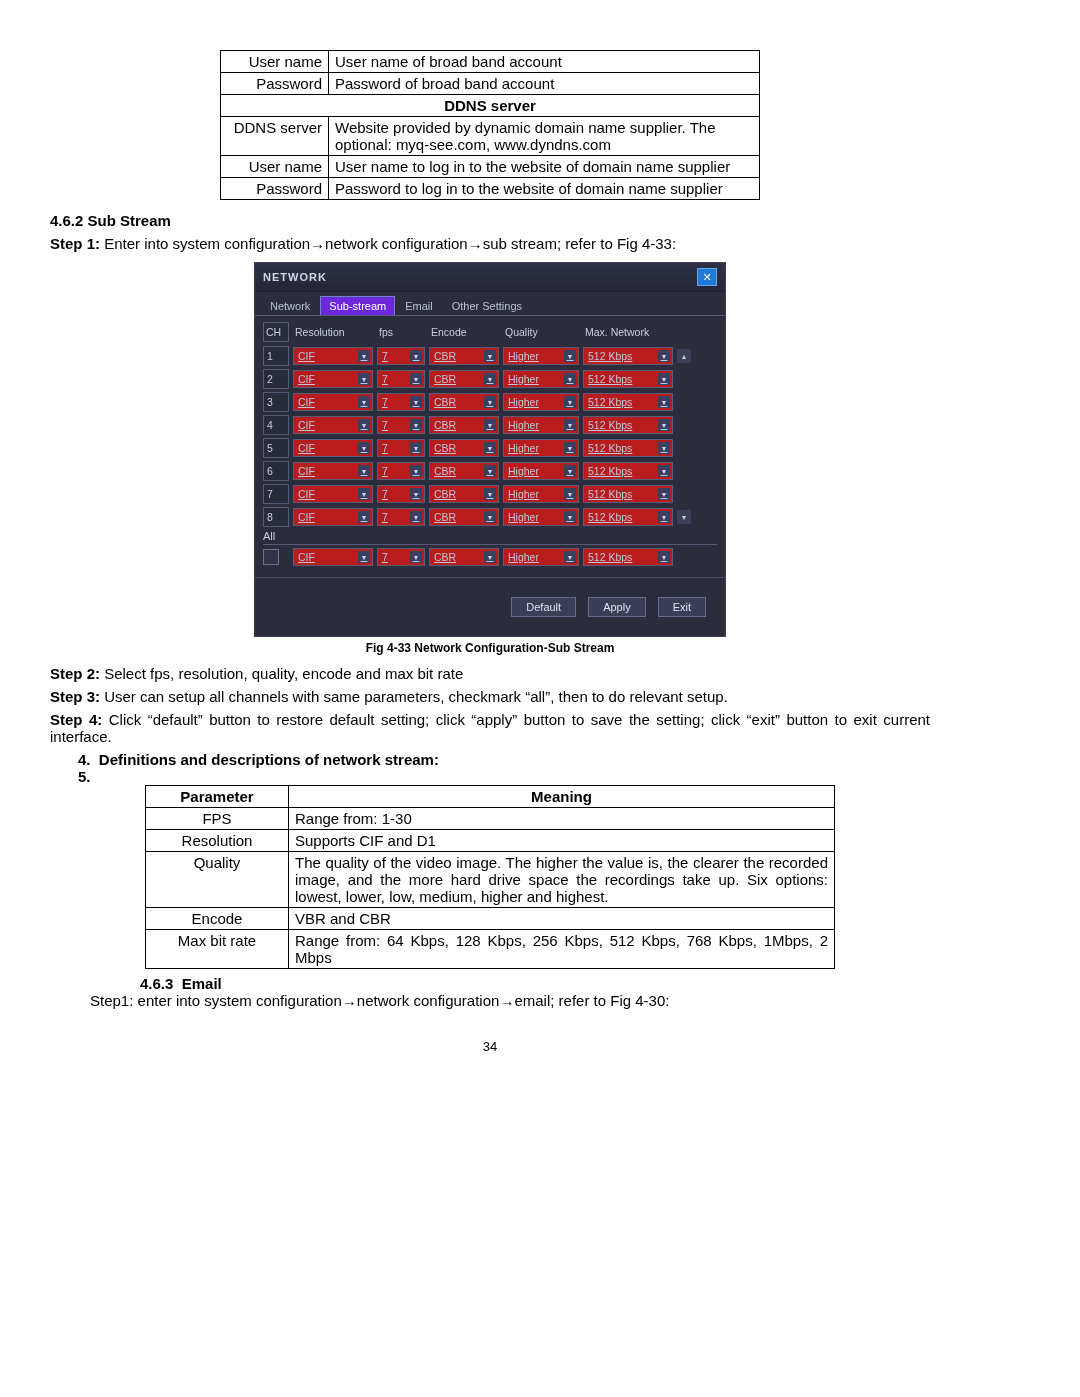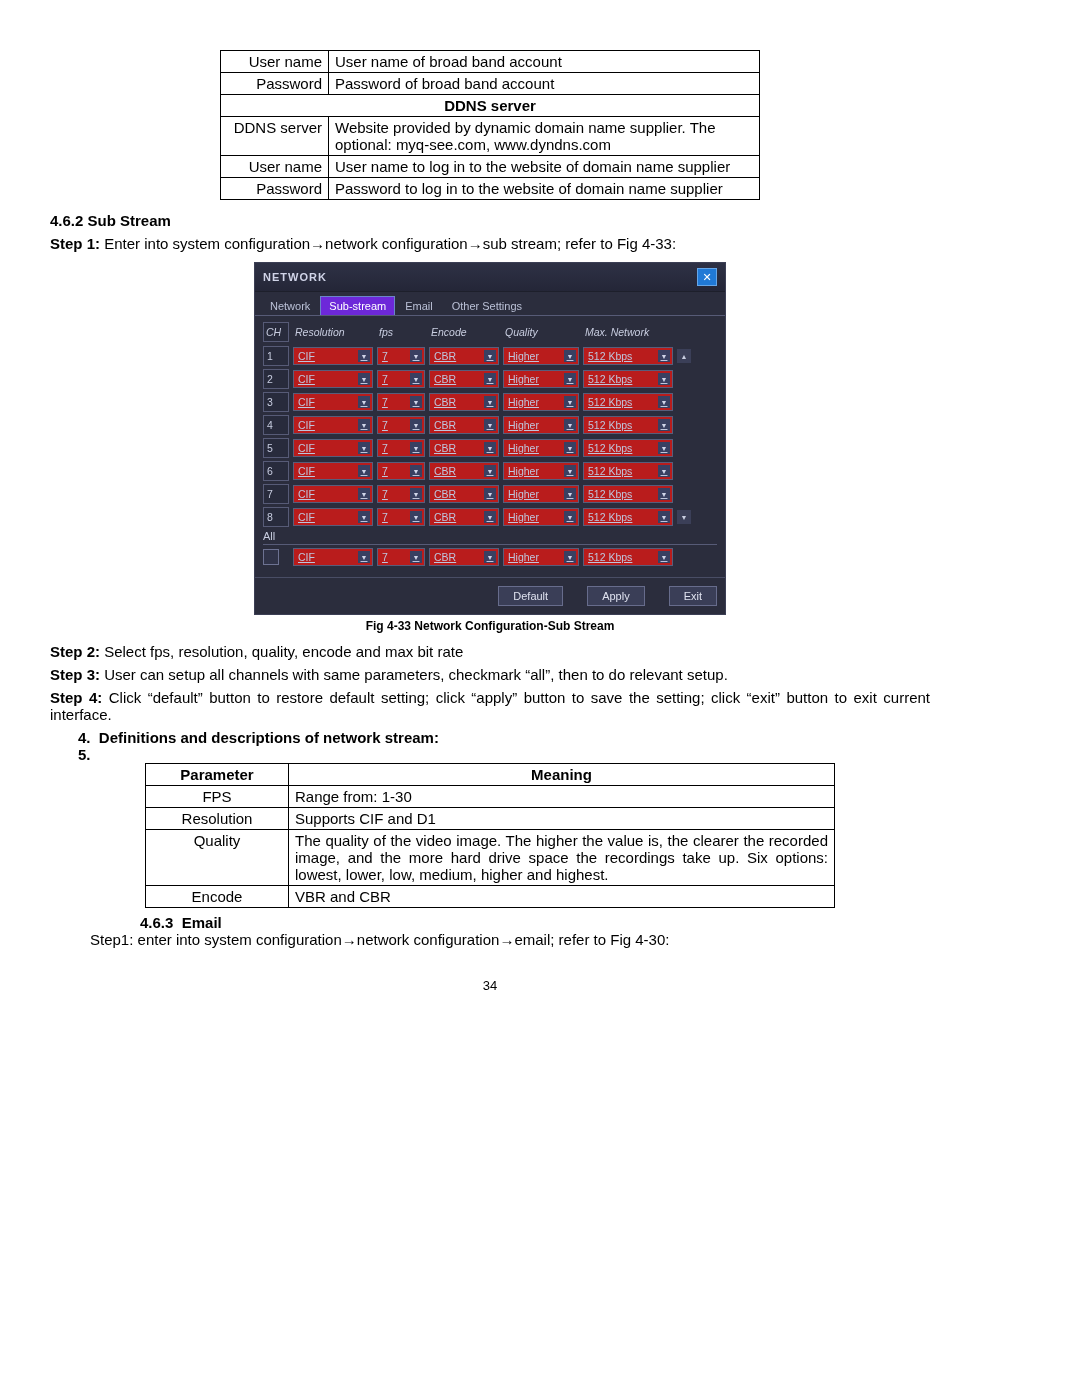--- a/index.html
+++ b/index.html
@@ -83,21 +83,21 @@
   }
   .ui-body { padding: 6px 8px 8px; }
   .grid-head, .grid-row {
     display: grid;
     grid-template-columns: 26px 80px 48px 70px 76px 90px 24px;
     gap: 4px;
     align-items: center;
     font-size: 10.5px;
     margin-bottom: 3px;
   }
-  .grid-head { color:#c8cde0; margin-bottom:4px;font-style:italic; }
+  .grid-head { color:#c8cde0; margin-bottom:4px; }
   .grid-head > div { padding-left:2px; }
   .ch-cell {
     border:1px solid #575b77;
     background:#282b3c;
     padding:1px 3px;
     height:16px;
     display:flex; align-items:center;
   }
   .ui-select {
     display:flex; align-items:center; justify-content:space-between;
@@ -109,21 +109,21 @@
   .ui-select .arrow {
     width:12px; height:12px; background:#394062;
     display:flex; align-items:center; justify-content:center; font-size:7px; color:#d0d4e8;
   }
   .scroll-btn { width:14px; height:14px; background:#3b3f58; font-size:7px; display:flex; align-items:center; justify-content:center; }
   .all-row { margin-top:2px; border-top:1px solid #575b77; padding-top:3px;}
   .checkbox-stub {
     width:14px; height:14px; border:1px solid #6d7292; background:#303348;
   }
   .ui-buttons {
-    display:flex; justify-content:flex-end; gap:24px; padding:8px;
+    display:flex; justify-content:flex-end; gap:12px; padding:19px;
     border-top:1px solid #494d65;
   }
   .ui-btn {
     padding:3px 14px; background:#3a3e57; color:#dfe2ef;
     border:1px solid #676c8c; font-size:11px;
   }
   .caption { font-weight:bold; text-align:center; font-size:12px; margin:4px 0 10px;}
 
   table.param-table { width: 690px; border-collapse: collapse; margin: 0 auto; }
   table.param-table th, table.param-table td { border:1px solid black; padding:2px 6px; vertical-align:top; }
@@ -442,20 +442,24 @@
         <td class="justify">Supports CIF and D1</td>
       </tr>
       <tr>
         <td class="col1">Quality</td>
         <td class="justify">The quality of the video image. The higher the value is, the clearer the recorded image, and the more hard drive space the recordings take up. Six options: lowest, lower, low, medium, higher and highest.</td>
       </tr>
       <tr>
         <td class="col1">Encode</td>
         <td class="justify">VBR and CBR</td>
       </tr>
+      <tr>
+        <td class="col1">Max bit rate</td>
+        <td class="justify">Range from: 64 Kbps, 128 Kbps, 256 Kbps, 512 Kbps, 768 Kbps, 1Mbps, 2 Mbps</td>
+      </tr>
     </tbody>
 </table>
 
 <div style="margin-left:90px; margin-top:6px;">
   <b>4.6.3</b>&nbsp;&nbsp;<b>Email</b>
 </div>
 <div style="margin-left:40px;">Step1: enter into system configuration→network configuration→email; refer to Fig 4-30:</div>
 
 <div class="page-num">34</div>
 

